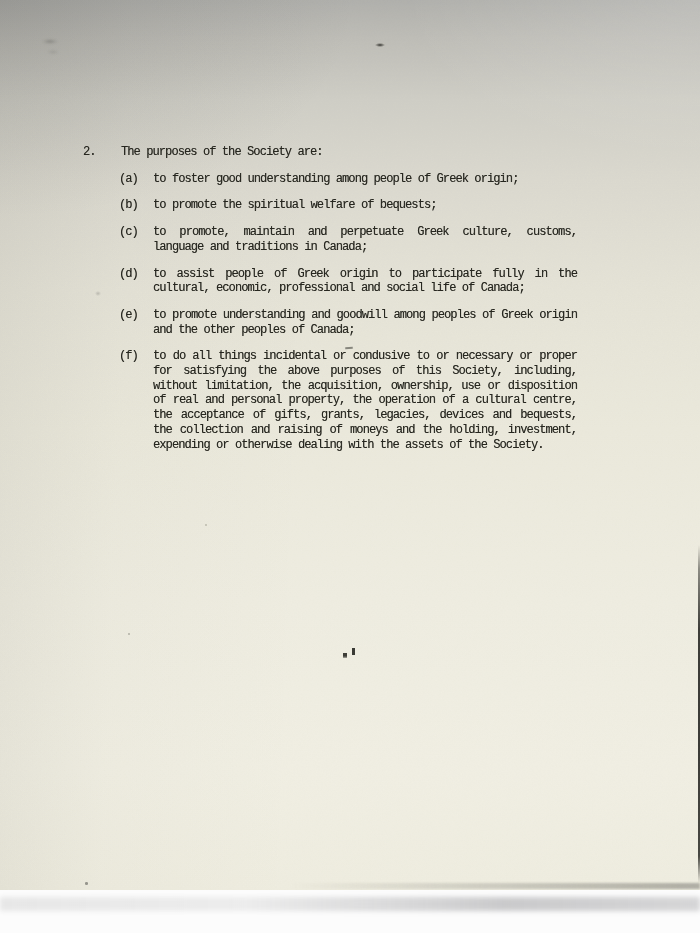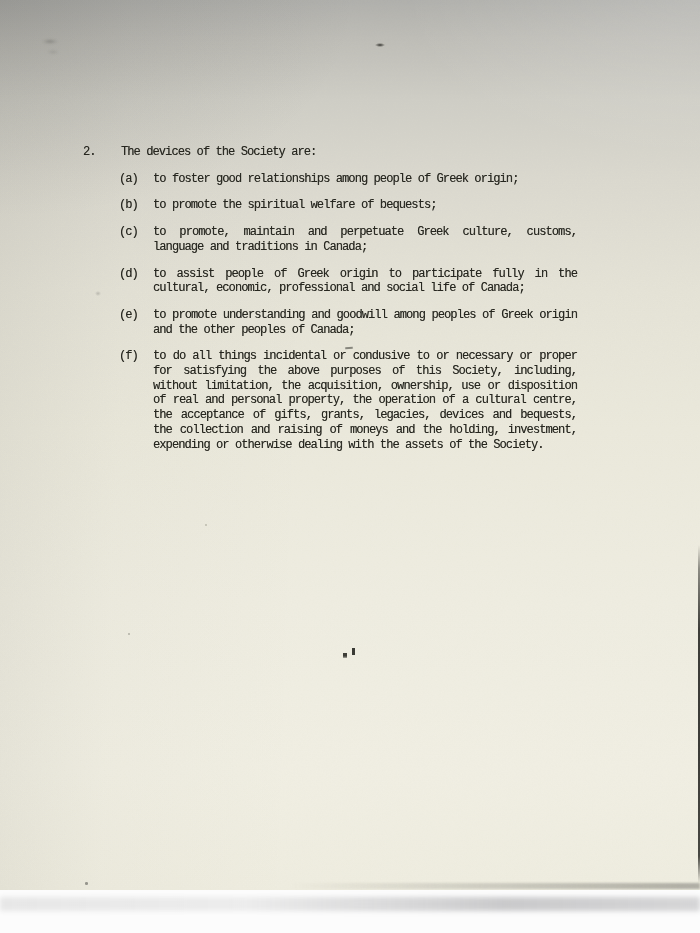--- a/index.html
+++ b/index.html
@@ -128,26 +128,26 @@
   <div class="mark mark-comma"></div>
   <div class="mark mark-tick"></div>
   <div class="mark speck-1"></div>
   <div class="mark speck-2"></div>
   <div class="mark speck-3"></div>
 
   <div class="content">
 
     <div class="heading-row">
       <div class="num">2.</div>
-      <div>The devices of the Society are:</div>
+      <div>The purposes of the Society are:</div>
     </div>
 
     <div class="item">
       <div class="label">(a)</div>
-      <div class="text">to foster good relationships among people of Greek origin;</div>
+      <div class="text">to foster good understanding among people of Greek origin;</div>
     </div>
 
     <div class="item">
       <div class="label">(b)</div>
       <div class="text">to promote the spiritual welfare of bequests;</div>
     </div>
 
     <div class="item">
       <div class="label">(c)</div>
       <div class="text">to promote, maintain and perpetuate Greek culture, customs, language and traditions in Canada;</div>

